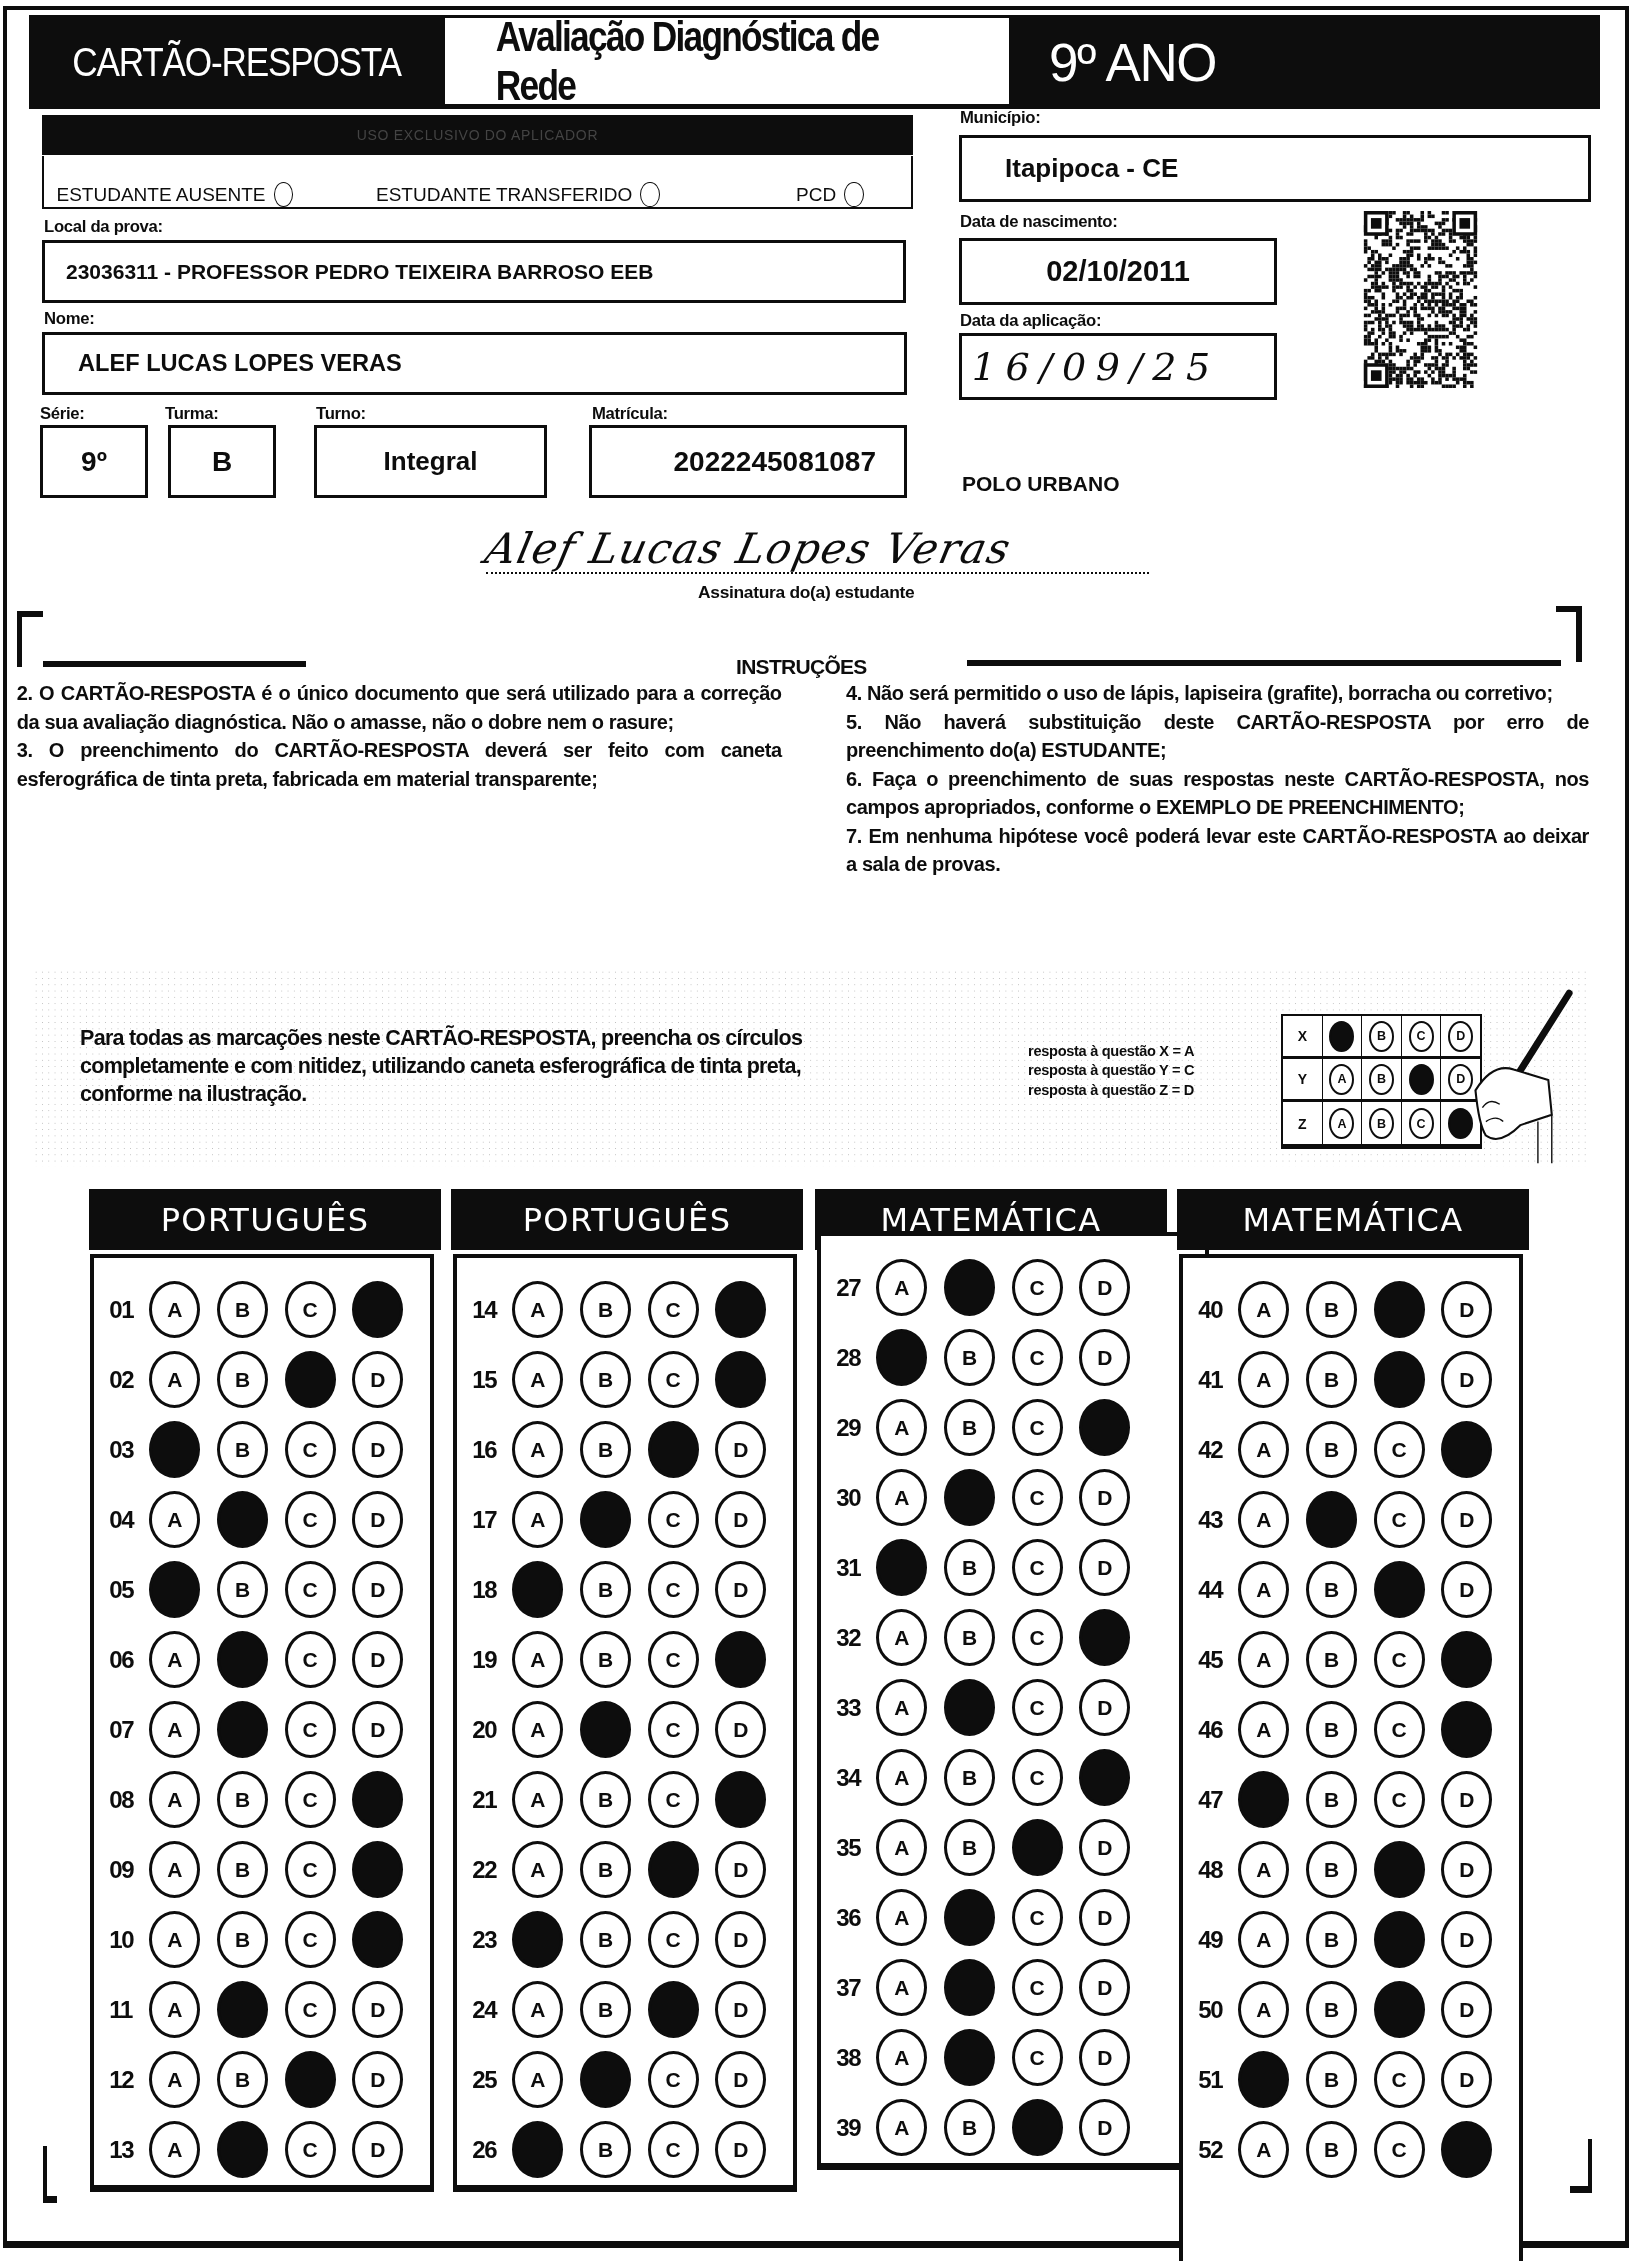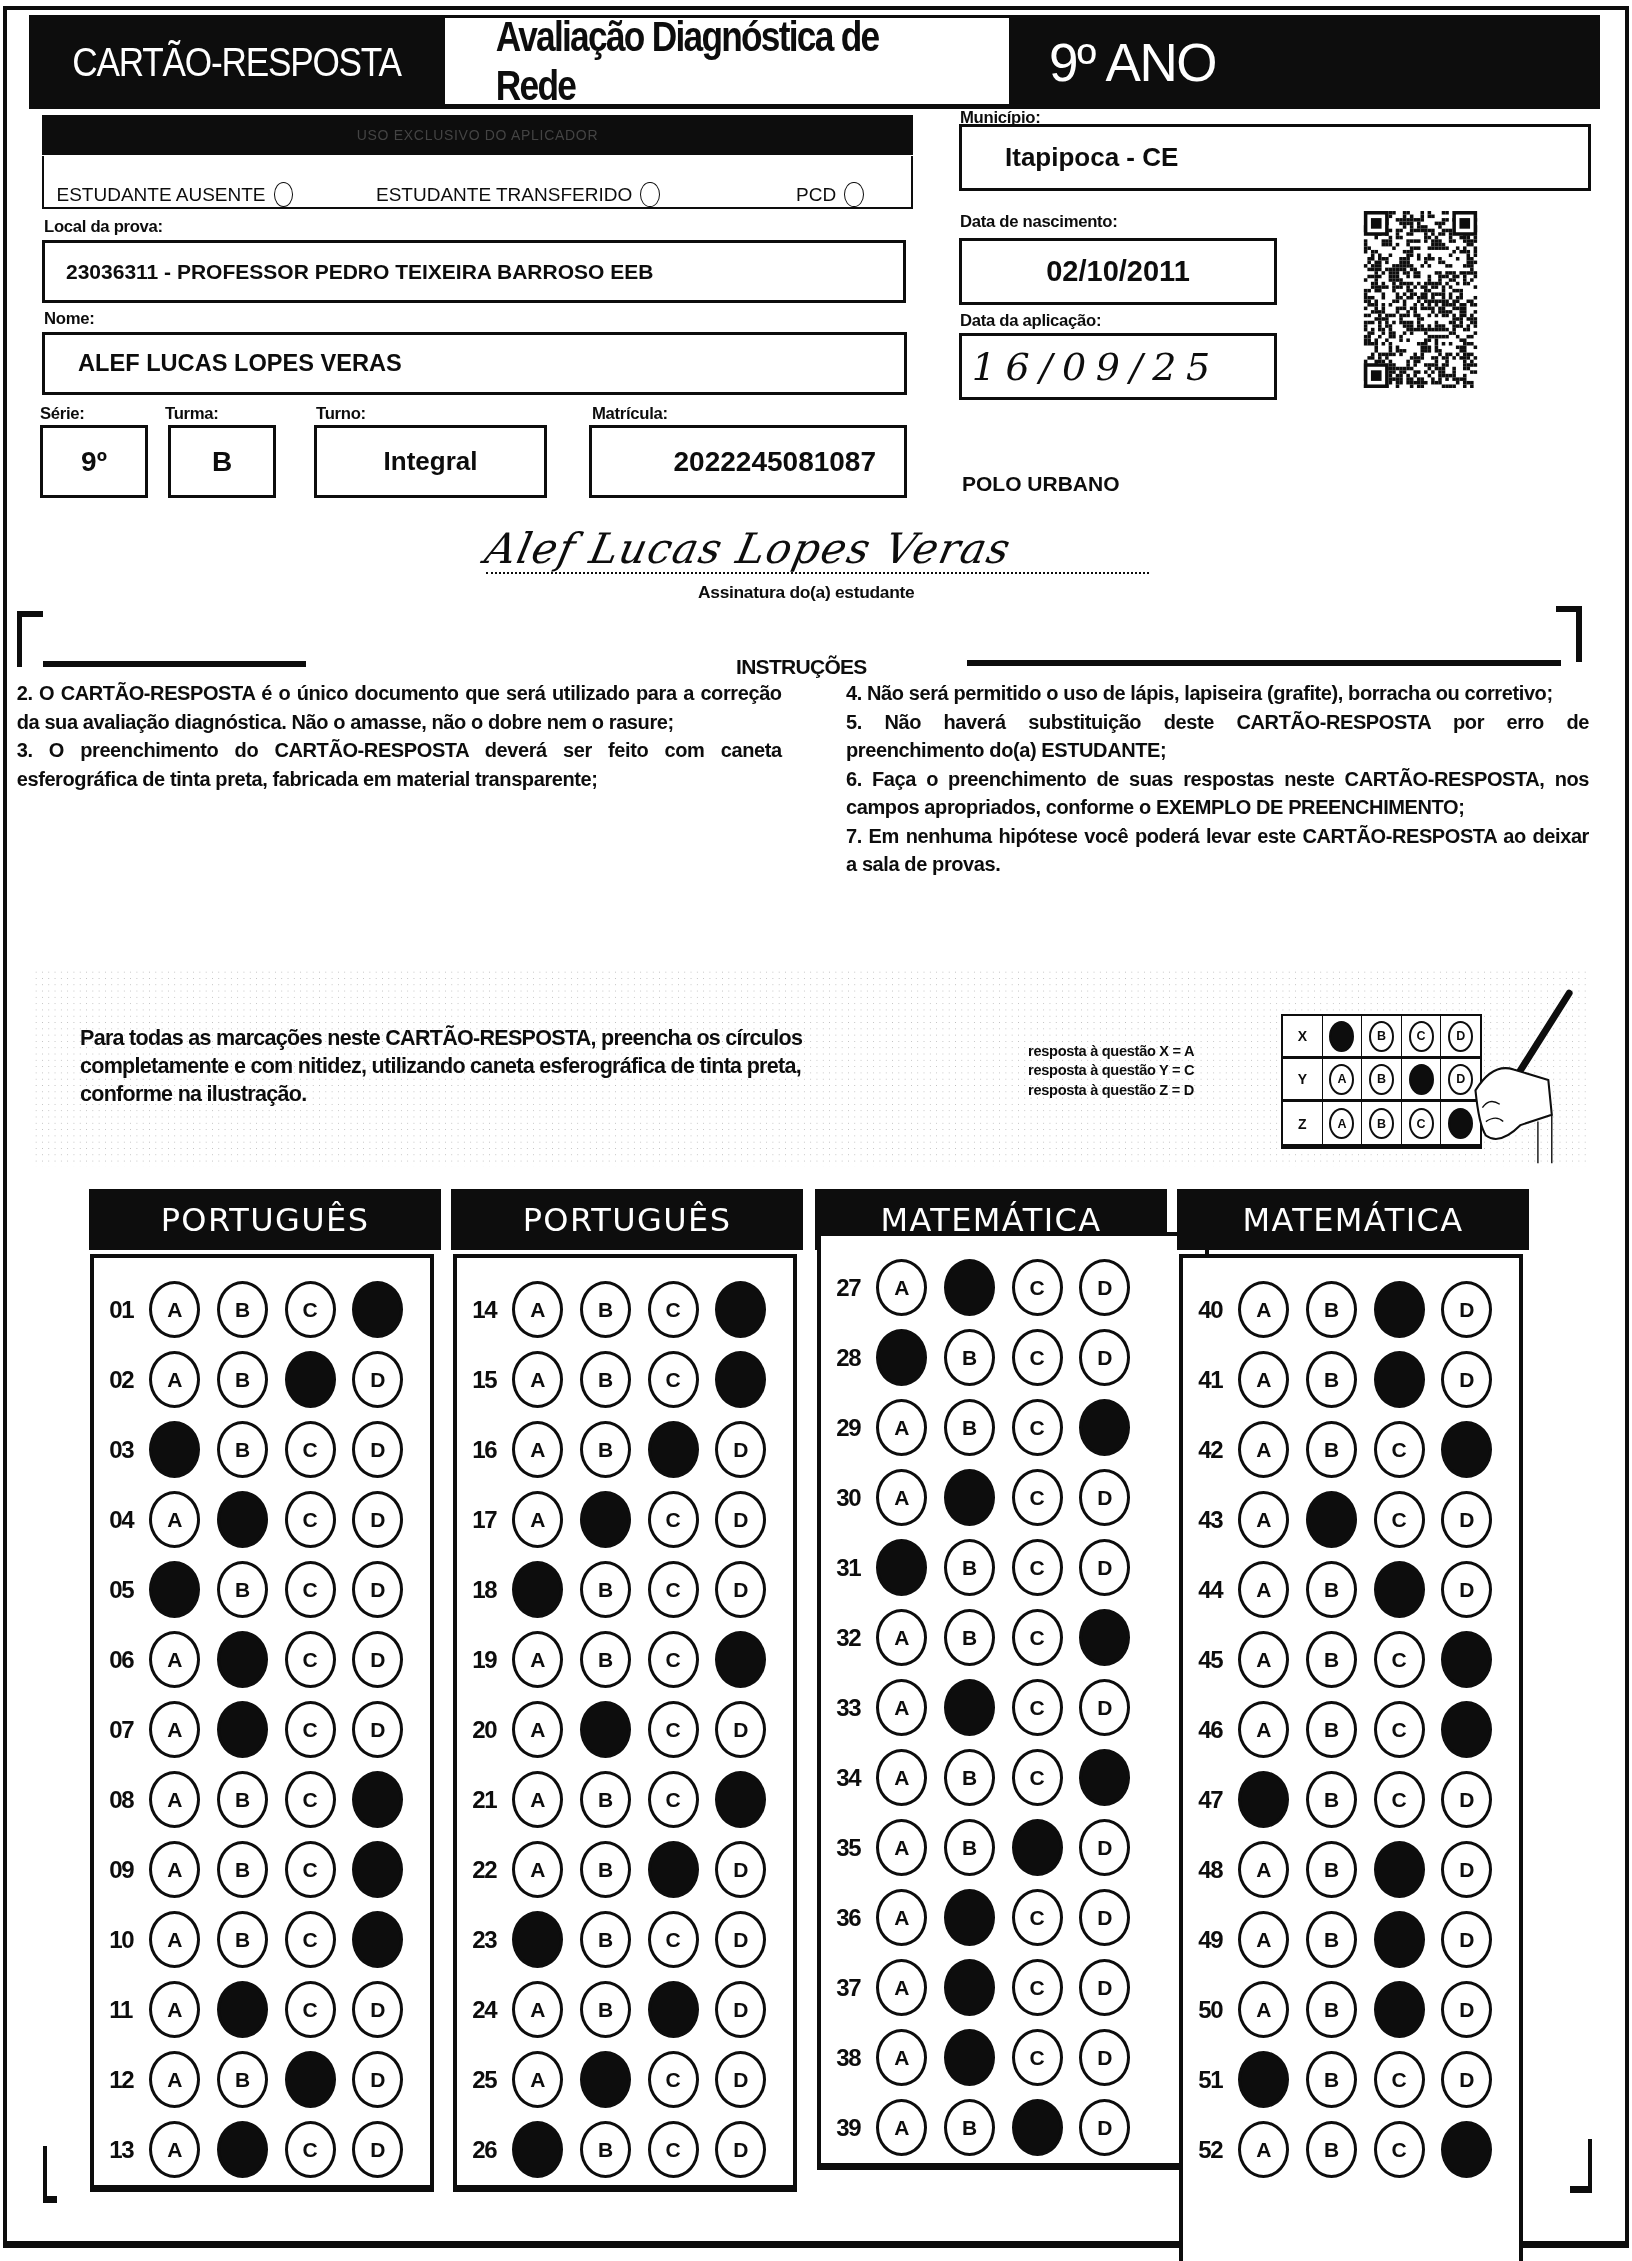--- a/index.html
+++ b/index.html
@@ -119,21 +119,21 @@
     <span>B</span>
   </div>
 <div class="abs box" style="left:314px;top:425px;width:233px;height:73px;justify-content:center;font-size:26px;">
     <span>Integral</span>
   </div>
 <div class="abs box" style="left:589px;top:425px;width:318px;height:73px;justify-content:flex-end;padding-right:28px;font-size:28px;">
     <span>2022245081087</span>
   </div>
 
 <div class="abs lbl" style="left:960px;top:108px">Município:</div>
-<div class="abs box" style="left:959px;top:124px;width:632px;height:67px;padding-left:43px;font-size:26px;">
+<div class="abs box" style="left:959px;top:135px;width:632px;height:67px;padding-left:43px;font-size:26px;">
     <span>Itapipoca - CE</span>
   </div>
 
 <div class="abs lbl" style="left:960px;top:212px">Data de nascimento:</div>
 <div class="abs box" style="left:959px;top:238px;width:318px;height:67px;justify-content:center;font-size:29px;">
     <span>02/10/2011</span>
   </div>
 
 <div class="abs lbl" style="left:960px;top:311px">Data da aplicação:</div>
 <div class="abs box" style="left:959px;top:333px;width:318px;height:67px;padding-left:9.7px;font-size:38px;font-weight:normal;font-family:'DejaVu Serif',serif;font-style:italic;letter-spacing:9.7px;">

